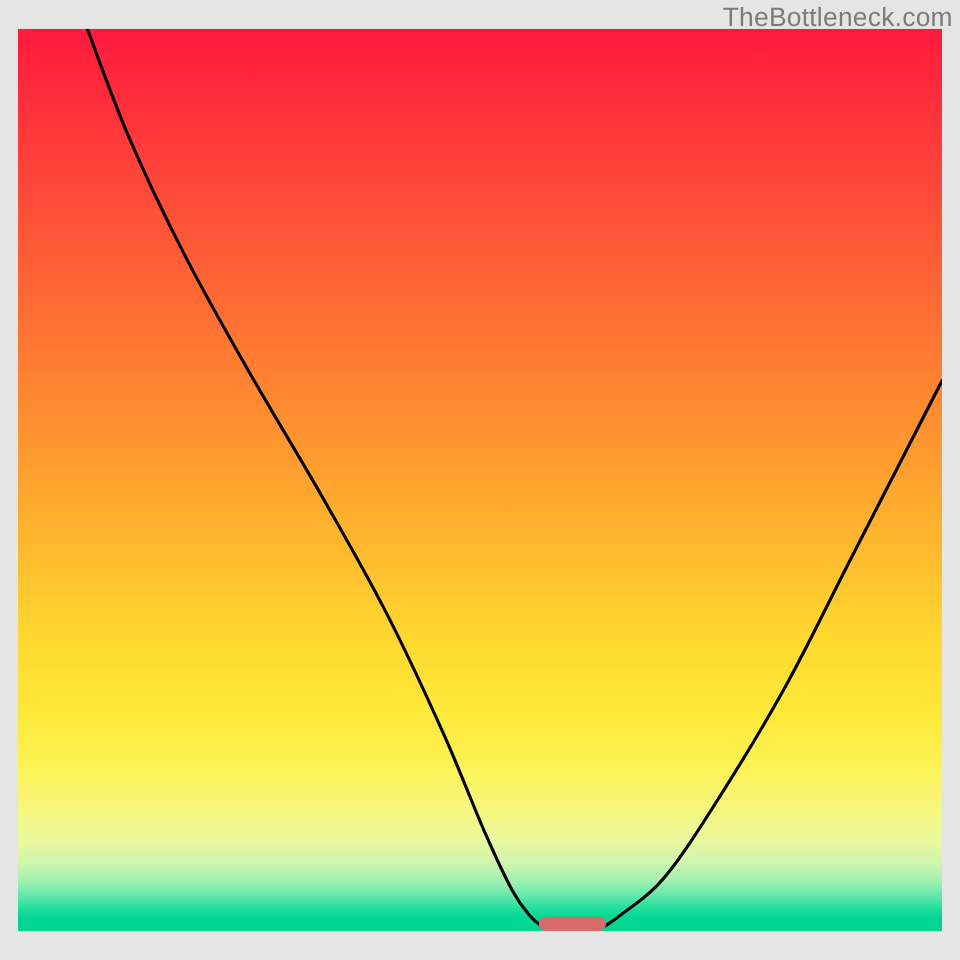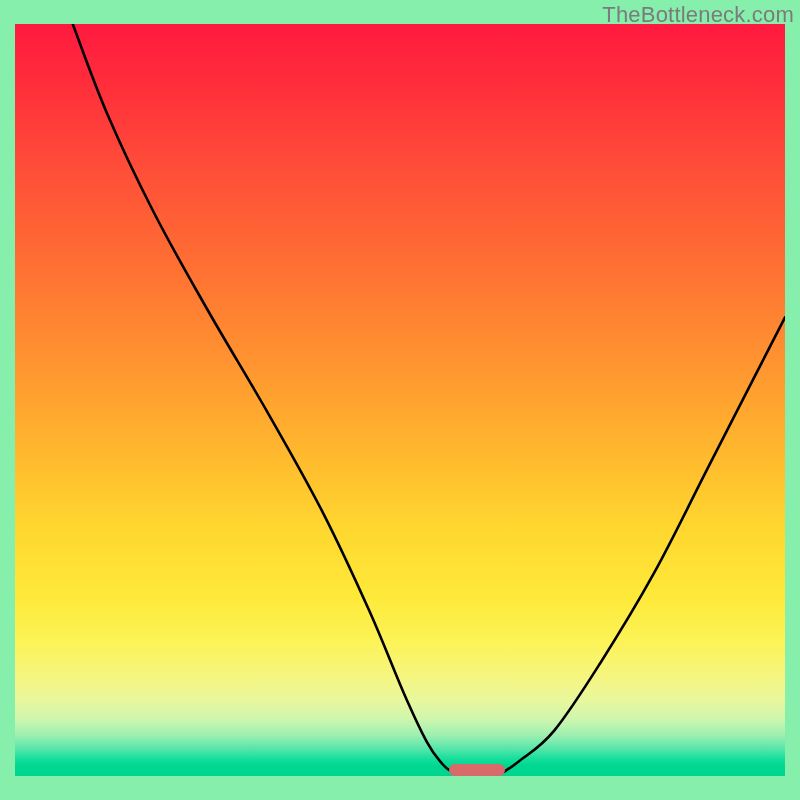--- a/index.html
+++ b/index.html
@@ -8,21 +8,21 @@
     width: 800px;
     height: 800px;
     background: #000;
     overflow: hidden;
     font-family: Arial, Helvetica, sans-serif;
   }
   .frame {
     position: relative;
     width: 800px;
     height: 800px;
-    background: #86efac;
+    background: #e5e5e5;
   }
   .watermark {
     position: absolute;
     top: 2px;
     right: 6px;
     color: #7b7b7b;
     font-size: 22px;
     font-weight: 400;
     letter-spacing: 0.2px;
     z-index: 40;

